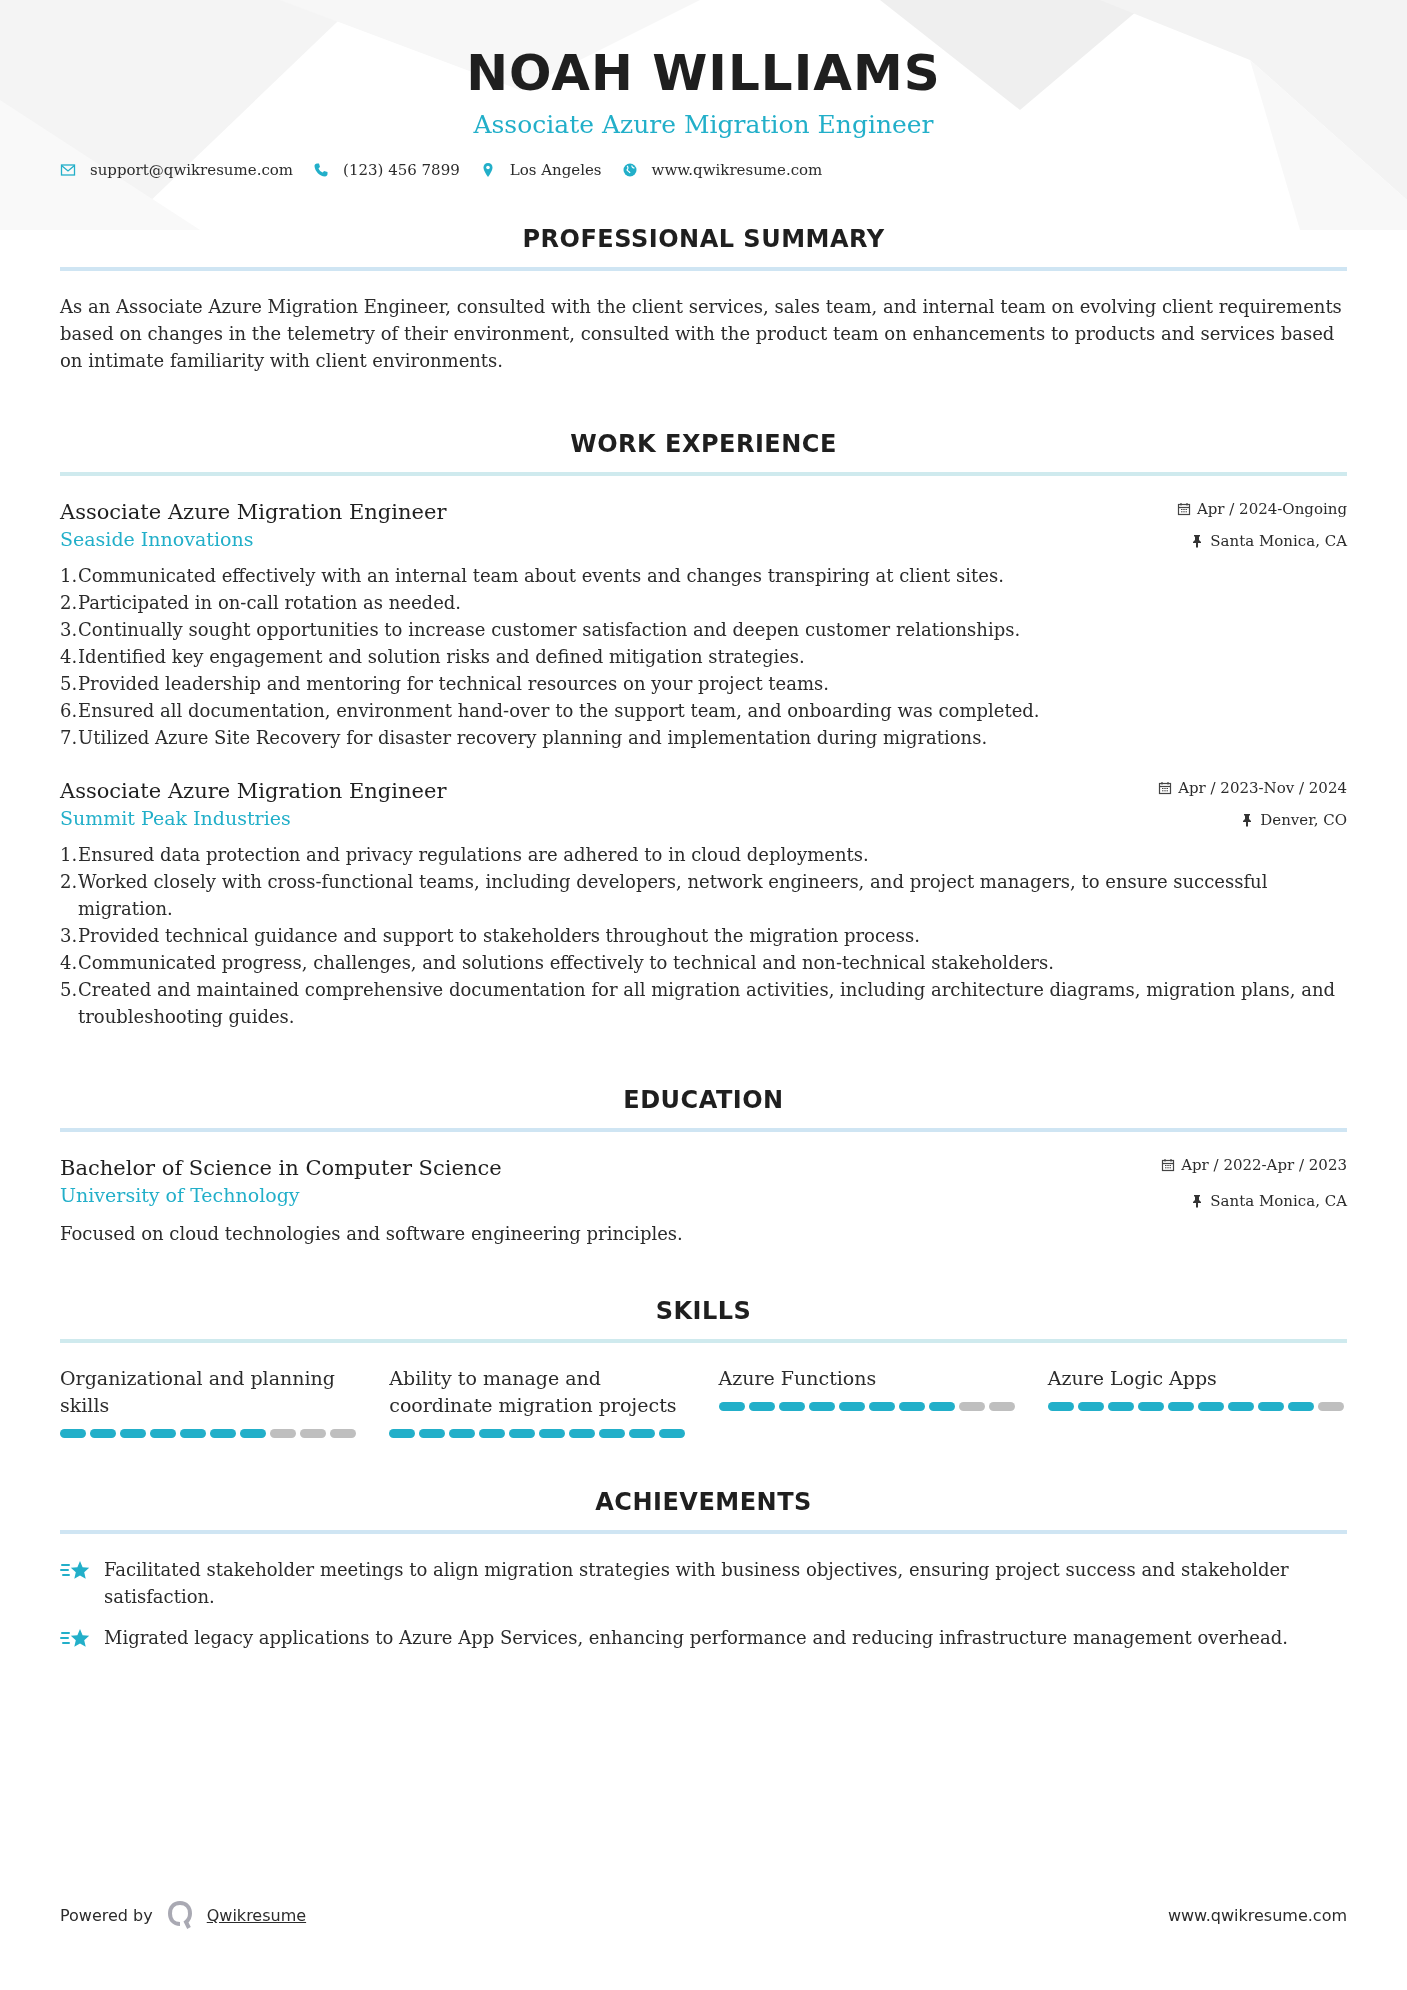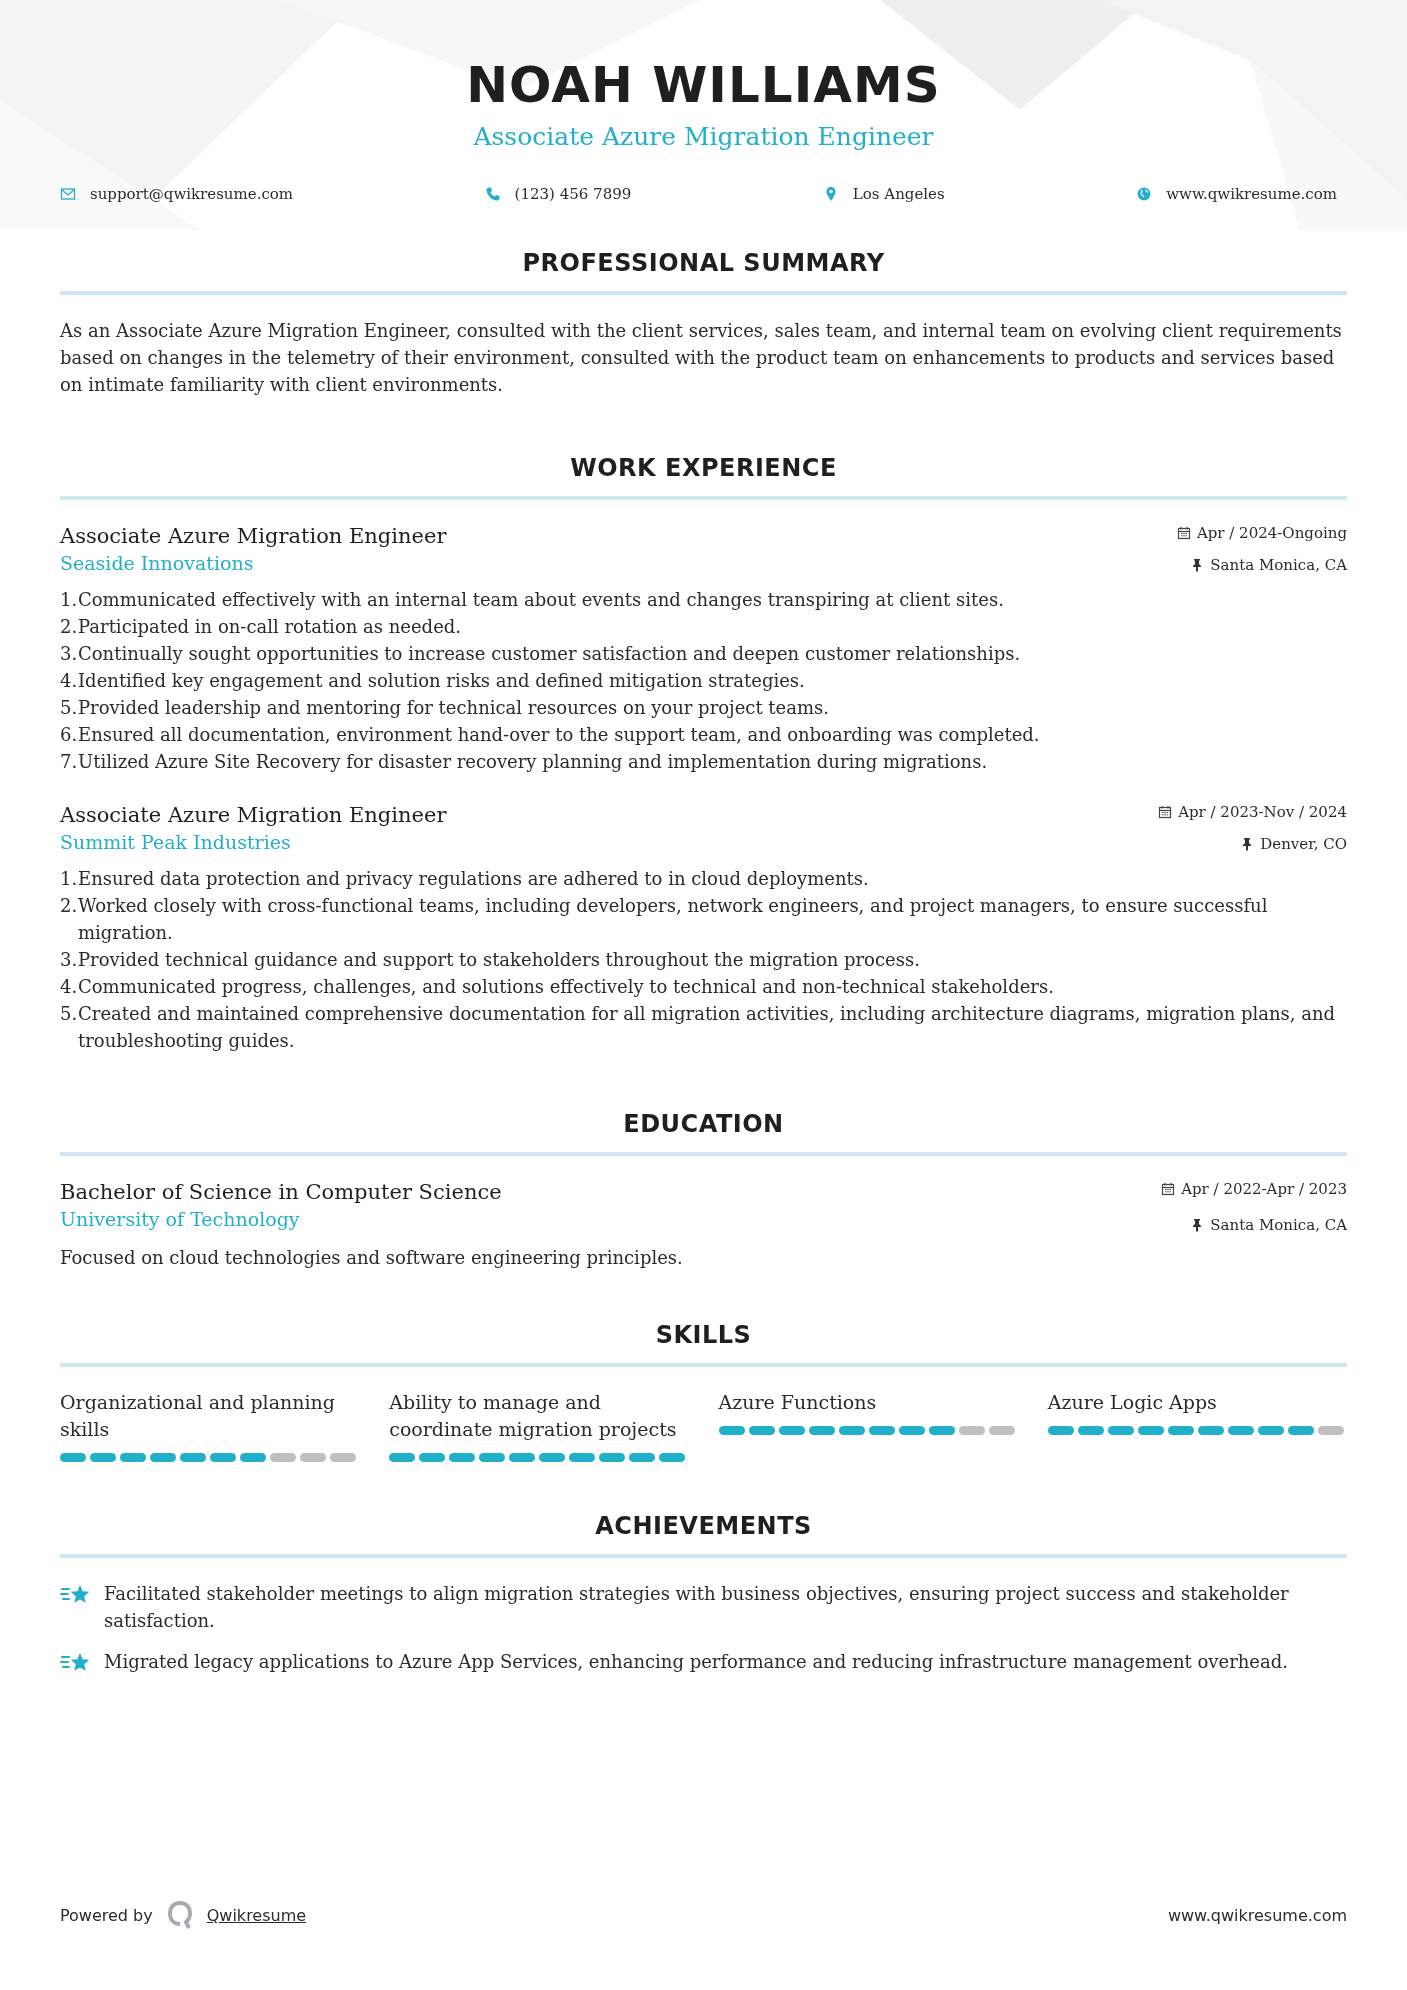--- a/index.html
+++ b/index.html
@@ -4,24 +4,24 @@
 <style>
   * { box-sizing: border-box; margin: 0; padding: 0; }
   html, body { width: 1407px; height: 1990px; background: #ffffff; }
   body { font-family: "DejaVu Serif", serif; color: #2b2b2b; position: relative; overflow: hidden; }
 
   .bg-shapes { position: absolute; left: 0; top: 0; width: 1407px; height: 230px; overflow: hidden; z-index: 0; }
   .bg-shapes svg { width: 100%; height: 100%; }
 
   .page { position: relative; z-index: 1; padding: 0 60px; }
 
-  .header { text-align: center; padding-top: 60px; }
+  .header { text-align: center; padding-top: 48px; }
   .name { font-family: "DejaVu Sans", sans-serif; font-weight: bold; font-size: 50px; letter-spacing: 1px; color: #1f1f1f; line-height: 1; }
   .title { font-family: "DejaVu Serif", serif; font-size: 25px; color: #22afc9; margin-top: 12px; }
-  .contacts { display: flex; justify-content: space-between; align-items: center; gap: 10px; margin-top: 34px; font-size: 15px; color: #2b2b2b; }
+  .contacts { display: flex; justify-content: flex-start; align-items: center; gap: 10px; margin-top: 22px; font-size: 15px; color: #2b2b2b; }
   .contact { display: flex; align-items: center; gap: 14px; margin-right: 10px; }
   .contact svg { width: 16px; height: 16px; }
 
   .section { margin-top: 38px; }
   .section-title { text-align: center; font-family: "DejaVu Sans", sans-serif; font-weight: bold; font-size: 24px; color: #1f1f1f; letter-spacing: 0.5px; }
   .divider { height: 4px; background: #cfe5f3; margin-top: 14px; margin-bottom: 22px; }
   .divider.teal { background: #cfeaee; }
 
   .summary { font-size: 18px; line-height: 27px; color: #2b2b2b; }
 

